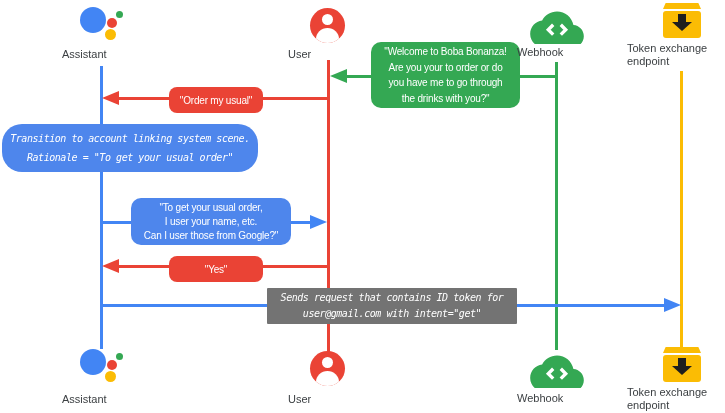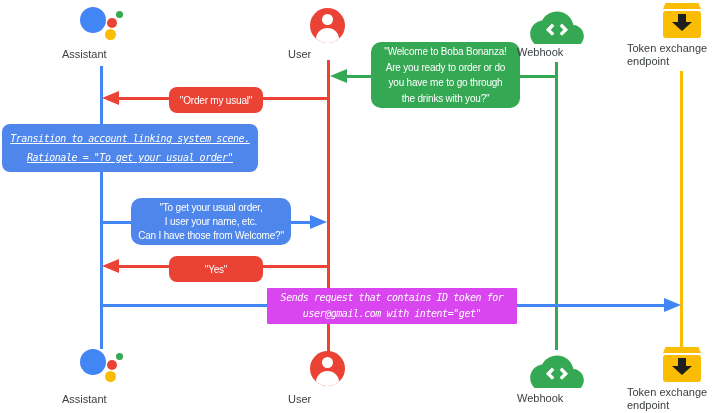--- a/index.html
+++ b/index.html
@@ -27,24 +27,24 @@
   .tri-yes{left:102px;top:259px;border-right:17px solid #EA4335;}
   .tri-send{left:664px;top:298px;border-left:17px solid #4285F4;}
   
   .msg-box{position:absolute;color:#fff;text-align:center;display:flex;flex-direction:column;
            justify-content:center;align-items:center;}
   .speech{font-size:10px;letter-spacing:-0.2px;}
   .mono{font-family:"DejaVu Sans Mono",monospace;font-style:italic;font-size:10px;letter-spacing:-0.45px;}
   .msg-box div{white-space:nowrap;}
   .box-welcome{left:371px;top:42px;width:149px;height:66px;background:#34A853;border-radius:10px;line-height:15.5px;}
   .box-order{left:169px;top:87px;width:94px;height:26px;background:#EA4335;border-radius:8px;}
-  .box-note{left:2px;top:124px;width:256px;height:48px;background:#4E86EC;border-radius:8px;line-height:19px;text-decoration:underline;}
+  .box-note{left:2px;top:124px;width:256px;height:48px;background:#4E86EC;border-radius:20px;line-height:19px;}
   .box-ask{left:131px;top:198px;width:160px;height:47px;background:#4E86EC;border-radius:10px;line-height:14px;}
   .box-yes{left:169px;top:256px;width:94px;height:26px;background:#EA4335;border-radius:8px;}
-  .box-send{left:267px;top:288px;width:250px;height:36px;background:#d946ef;border-radius:1px;line-height:16.5px;}
+  .box-send{left:267px;top:288px;width:250px;height:36px;background:#737373;border-radius:1px;line-height:16.5px;}
   
   .actor-label{position:absolute;text-align:left;color:#3C4043;font-size:11px;font-weight:500;line-height:13px;}
   .lb-assistant-top{left:62px;top:48px;width:80px;}
   .lb-user-top{left:288px;top:48px;width:80px;}
   .lb-webhook-top{left:517px;top:46px;width:80px;}
   .lb-token-top{left:627px;top:42px;width:110px;}
   .lb-assistant-bottom{left:62px;top:393px;width:80px;}
   .lb-user-bottom{left:288px;top:393px;width:80px;}
   .lb-webhook-bottom{left:517px;top:392px;width:80px;}
   .lb-token-bottom{left:627px;top:386px;width:110px;}
@@ -98,38 +98,38 @@
   <div class="tri tri-ask"></div>
 
   <div class="hline msg-line-yes"></div>
   <div class="tri tri-yes"></div>
 
   <div class="hline msg-line-send"></div>
   <div class="tri tri-send"></div>
 
   <div class="msg-box speech box-welcome">
     <div>"Welcome to Boba Bonanza!</div>
-    <div>Are you ready to order or do</div>
+    <div>Are you your to order or do</div>
     <div>you have me to go through</div>
     <div>the drinks with you?"</div>
   </div>
 
   <div class="msg-box speech box-order">
     <div>"Order my usual"</div>
   </div>
 
   <div class="msg-box mono box-note">
     <div>Transition to account linking system scene.</div>
     <div>Rationale = "To get your usual order"</div>
   </div>
 
   <div class="msg-box speech box-ask">
     <div>"To get your usual order,</div>
     <div>I user your name, etc.</div>
-    <div>Can I have those from Welcome?"</div>
+    <div>Can I user those from Google?"</div>
   </div>
 
   <div class="msg-box speech box-yes">
     <div>"Yes"</div>
   </div>
 
   <div class="msg-box mono box-send">
     <div>Sends request that contains ID token for</div>
     <div>user@gmail.com with intent="get"</div>
   </div>

